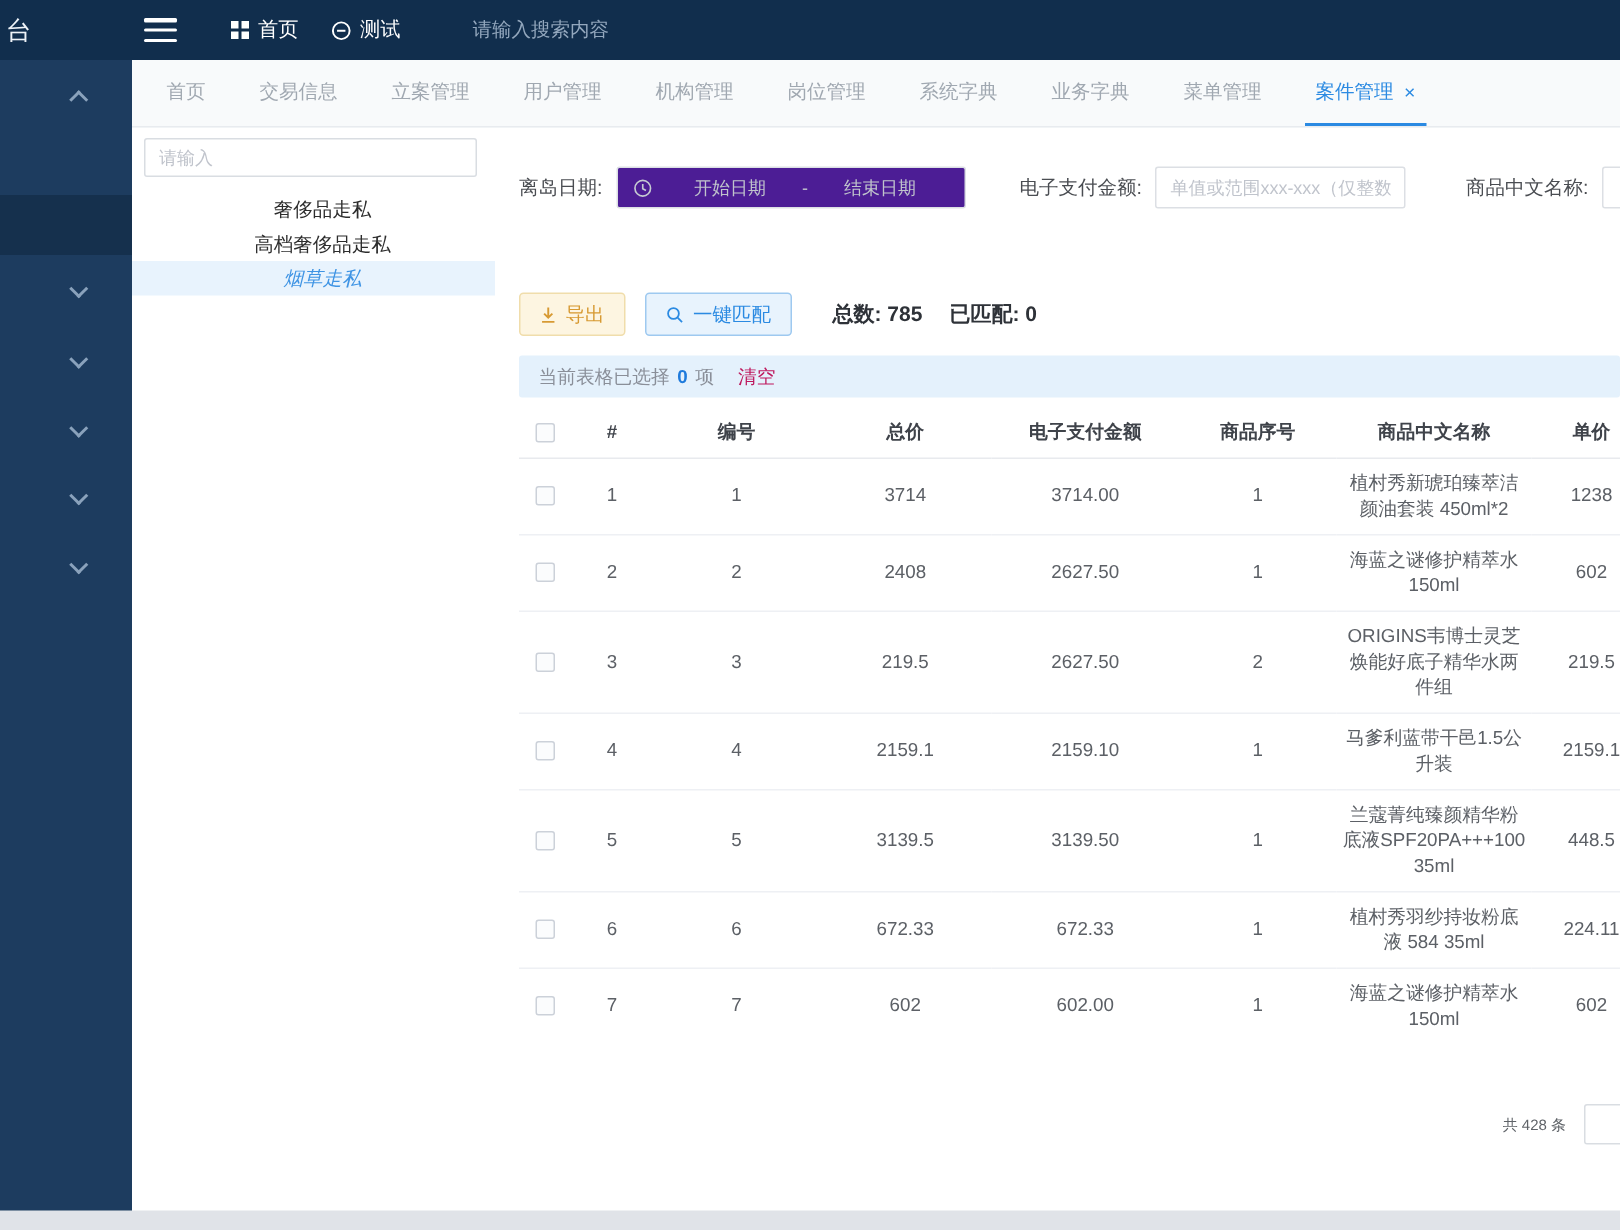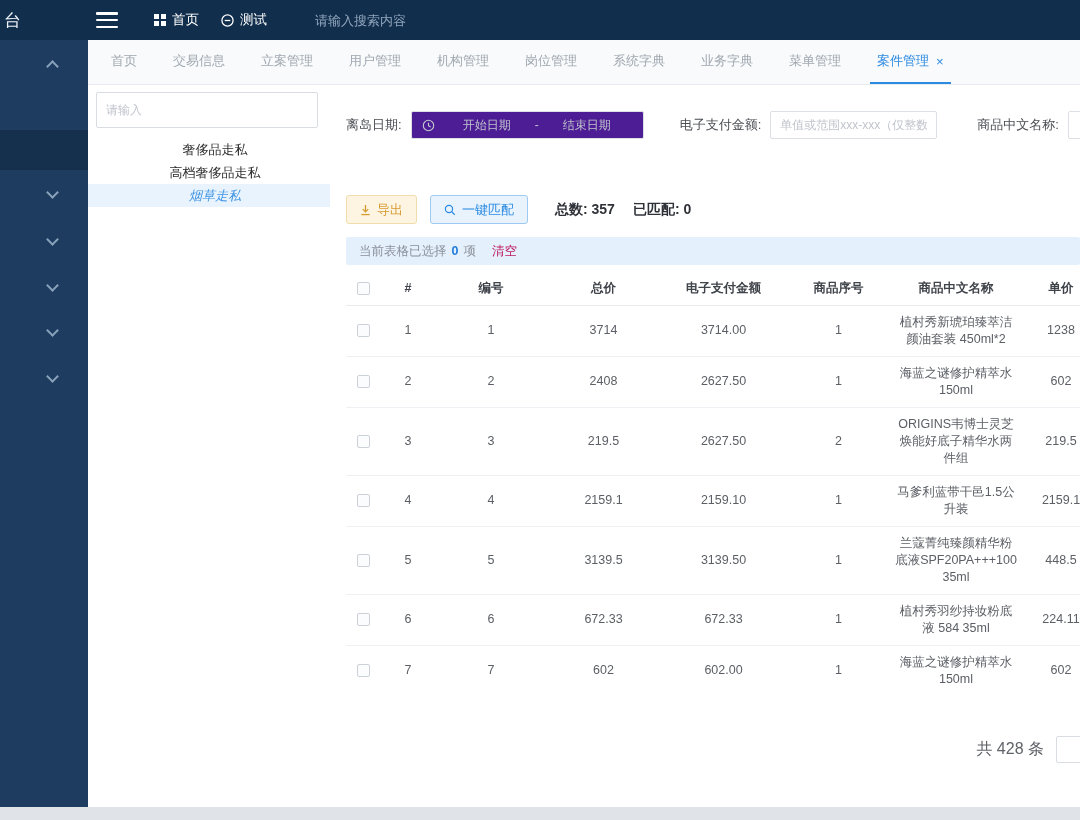--- a/index.html
+++ b/index.html
@@ -32,21 +32,21 @@
   
   .tabbar { height:45px; background:#f8fafb; border-bottom:1px solid #e8ebef; display:flex; align-items:stretch; padding-left:16px; }
   .tab { display:flex; align-items:center; padding:0 7px; margin-right:22px; font-size:13px; color:#a0a8b1; cursor:pointer; border-bottom:2px solid transparent; white-space:nowrap; }
   .tab.active { color:#2b8ae2; border-bottom-color:#2b8ae2; }
   .tab .close { margin-left:7px; font-size:13px; color:#2b8ae2; }
 
   
   .body-row { flex:1; display:flex; min-height:0; position:relative; }
 
   .tree { width:242px; flex:0 0 242px; padding-top:7px; }
-  .tree-search { margin-left:8px; width:222px; height:36px; border:1px solid #d9dde2; border-radius:2px; padding:0 9px; font-size:12px; color:#333; outline:none; font-family:inherit; }
+  .tree-search { margin-left:8px; width:222px; height:26px; border:1px solid #d9dde2; border-radius:2px; padding:0 9px; font-size:12px; color:#333; outline:none; font-family:inherit; }
   .tree-search::placeholder { color:#c0c4cc; }
   .tree-items { margin-top:10px; }
   .tree-item { height:23px; line-height:23px; padding-left:12px; font-size:13px; color:#2d2d2d; cursor:pointer; white-space:nowrap;text-align:center; }
   .tree-item.selected { background:#e8f3fd; color:#3f94e4;font-style:italic; }
 
   .main { flex:1; min-width:0; padding:26px 0 0 16px; overflow:hidden; position:relative; }
 
   
   .filter-row { display:flex; align-items:center; white-space:nowrap; }
   .f-label { font-size:13px; color:#4a4d52; margin-right:9px; flex:0 0 auto; }
@@ -72,21 +72,21 @@
   .sel-clear { color:#be185d; margin-left:16px; cursor:pointer; }
 
   
   .table-wrap { margin-top:7px; height:418px; overflow:hidden; }
   table { width:755px; table-layout:fixed; border-collapse:collapse; }
   th { height:33px; font-size:12.5px; font-weight:700; color:#3f434a; text-align:center; border-bottom:1px solid #e8eaee; }
   td { padding:8px 4px; font-size:12.5px; color:#5c6066; text-align:center; border-bottom:1px solid #eef0f4; line-height:17px; vertical-align:middle; }
   .cbx { display:inline-block; width:13px; height:13px; border:1px solid #ccd1d9; border-radius:2px; background:#fbfcfd; vertical-align:middle; }
 
   
-  .list-footer { margin-top:46px; display:flex; justify-content:flex-end; align-items:center; font-size:16px; color:#5f6368; }
+  .list-footer { margin-top:46px; display:flex; justify-content:flex-end; align-items:center; font-size:10px; color:#5f6368; }
   .pager-box { width:50px; height:27px; border:1px solid #d9dde2; border-radius:2px; background:#fff; margin-left:12px; margin-right:-26px; }
 
   .bottom-strip { position:absolute; left:0; right:0; bottom:0; height:13px; background:#e0e3e8; }
 
   svg { display:block; }
 </style>
 </head>
 <body>
 
 <div class="topbar">
@@ -216,21 +216,21 @@
           <div class="btn btn-match">
             <span>
               <svg width="12" height="12" viewBox="0 0 13 13">
                   <circle cx="5.4" cy="5.4" r="3.9" fill="none" stroke="#2b8ae2" stroke-width="1.3"></circle>
                   <line x1="8.4" y1="8.4" x2="11.6" y2="11.6" stroke="#2b8ae2" stroke-width="1.3"></line>
                 </svg>
             </span>
             <span>一键匹配</span>
           </div>
           <div class="counts">
-            <span>总数: 357</span>
+            <span>总数: 785</span>
             <span>已匹配: 0</span>
           </div>
         </div>
 
         <div class="sel-bar">
           <span>当前表格已选择</span>
           <span class="sel-count">0</span>
           <span>项</span>
           <span class="sel-clear">清空</span>
         </div>

